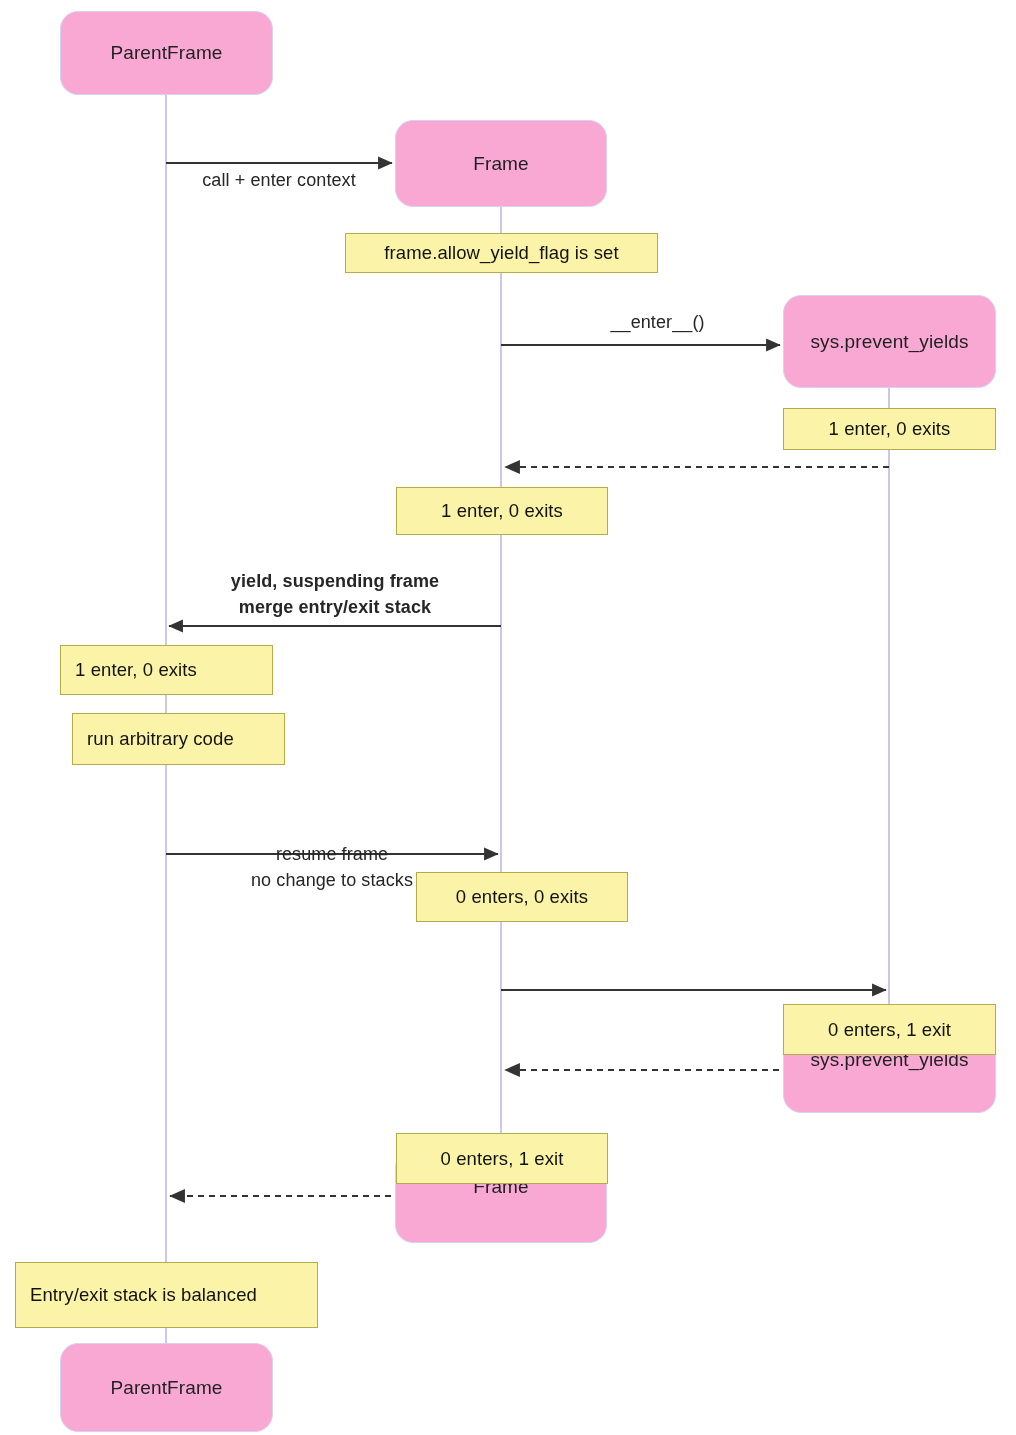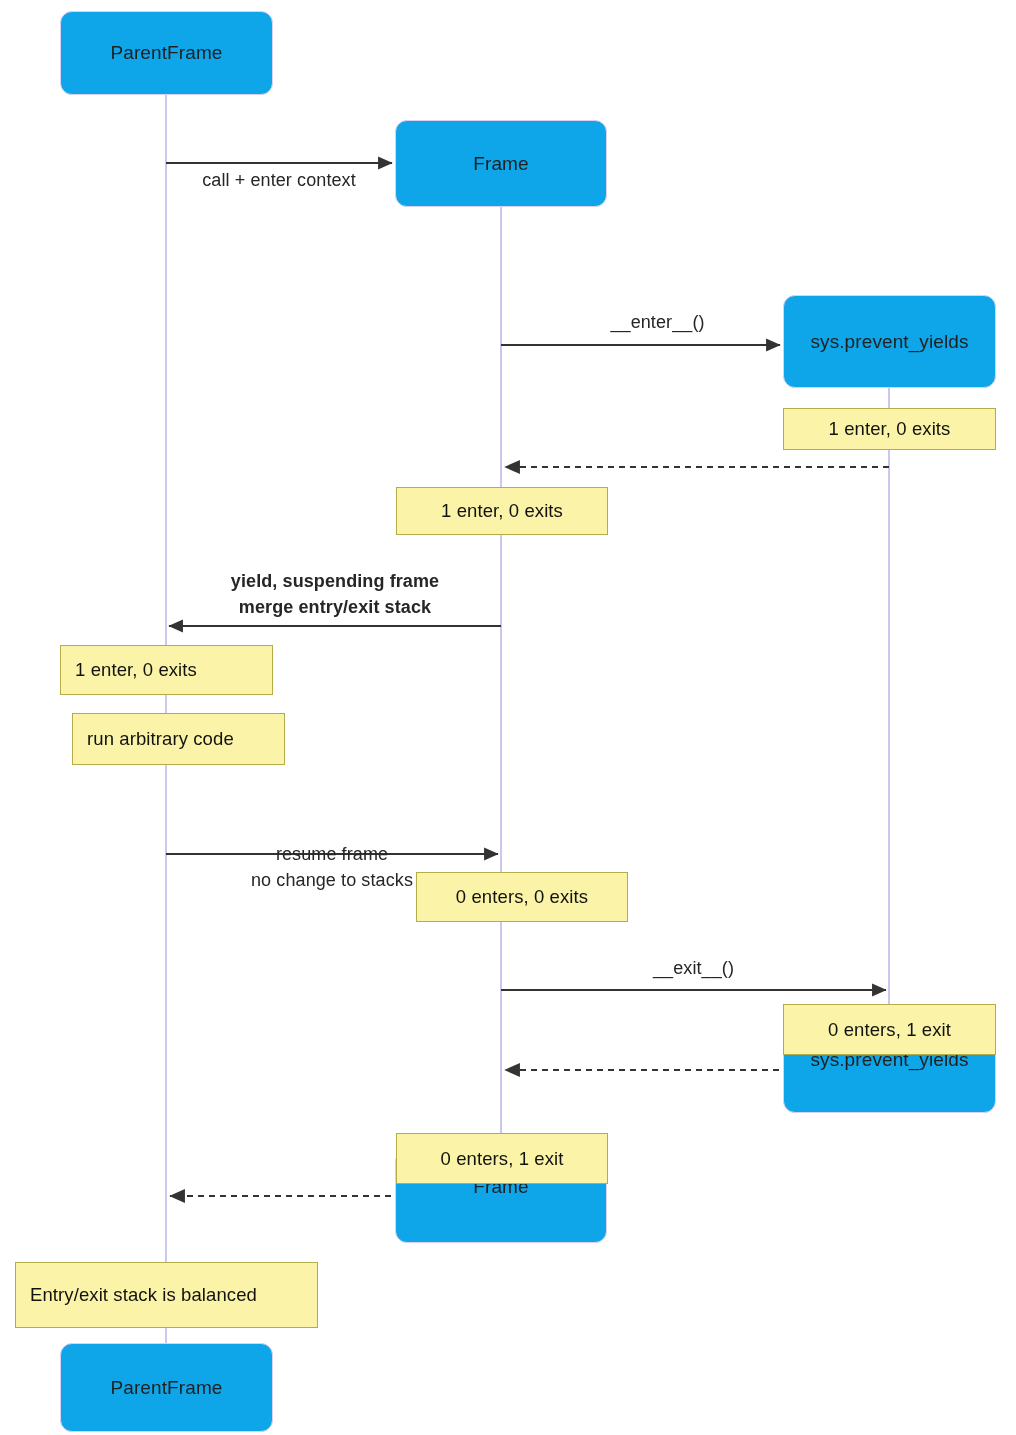--- a/index.html
+++ b/index.html
@@ -25,23 +25,23 @@
   svg.layer {
     position: absolute;
     left: 0; top: 0;
     width: 1016px;
     height: 1435px;
     overflow: visible;
   }
   .actor-box {
     position: absolute;
     box-sizing: border-box;
-    background: #0ea5e9;
+    background: #f9a8d4;
     border: 1px solid #d7d1f5;
-    border-radius: 12px;
+    border-radius: 18px;
     display: flex;
     align-items: center;
     justify-content: center;
     font-size: 19px;
     color: #1f2020;
     letter-spacing: 0.1px;
   }
   .note-box {
     position: absolute;
     box-sizing: border-box;
@@ -117,34 +117,34 @@
   <div class="msg-label" style="left:166px; top:127px; width:226px;margin-top:40px;">call + enter context</div>
 
   <div class="msg-label" style="left:501px; top:309px; width:279px;margin-left:17px;">__enter__()</div>
 
   <div class="msg-label" style="left:169px; top:568px; width:332px;font-weight:bold;">yield, suspending frame
 merge entry/exit stack</div>
 
   <div class="msg-label" style="left:166px; top:841px; width:332px;">resume frame
 no change to stacks</div>
 
-  <div class="msg-label" style="left:501px; top:955px; width:385px;">__exit__()</div>
 
   <div class="actor-box" style="left:60px; top:11px; width:213px; height:84px;">ParentFrame</div>
 
   <div class="actor-box" style="left:395px; top:120px; width:212px; height:87px;">Frame</div>
 
   <div class="actor-box" style="left:783px; top:295px; width:213px; height:93px;">sys.prevent_yields</div>
 
   <div class="actor-box" style="left:783px; top:1022px; width:213px; height:91px; align-items:flex-start; padding-top:26px;">sys.prevent_yields</div>
 
   <div class="actor-box" style="left:395px; top:1150px; width:212px; height:93px; align-items:flex-start; padding-top:25px;">Frame</div>
 
   <div class="actor-box" style="left:60px; top:1343px; width:213px; height:89px;">ParentFrame</div>
 
+  <div class="note-box center" style="left:345px; top:233px; width:313px; height:40px;">frame.allow_yield_flag is set</div>
 
   <div class="note-box center" style="left:783px; top:408px; width:213px; height:42px;">1 enter, 0 exits</div>
 
   <div class="note-box center" style="left:396px; top:487px; width:212px; height:48px;">1 enter, 0 exits</div>
 
   <div class="note-box left" style="left:60px; top:645px; width:213px; height:50px;">1 enter, 0 exits</div>
 
   <div class="note-box left" style="left:72px; top:713px; width:213px; height:52px;">run arbitrary code</div>
 
   <div class="note-box center" style="left:416px; top:872px; width:212px; height:50px;">0 enters, 0 exits</div>

